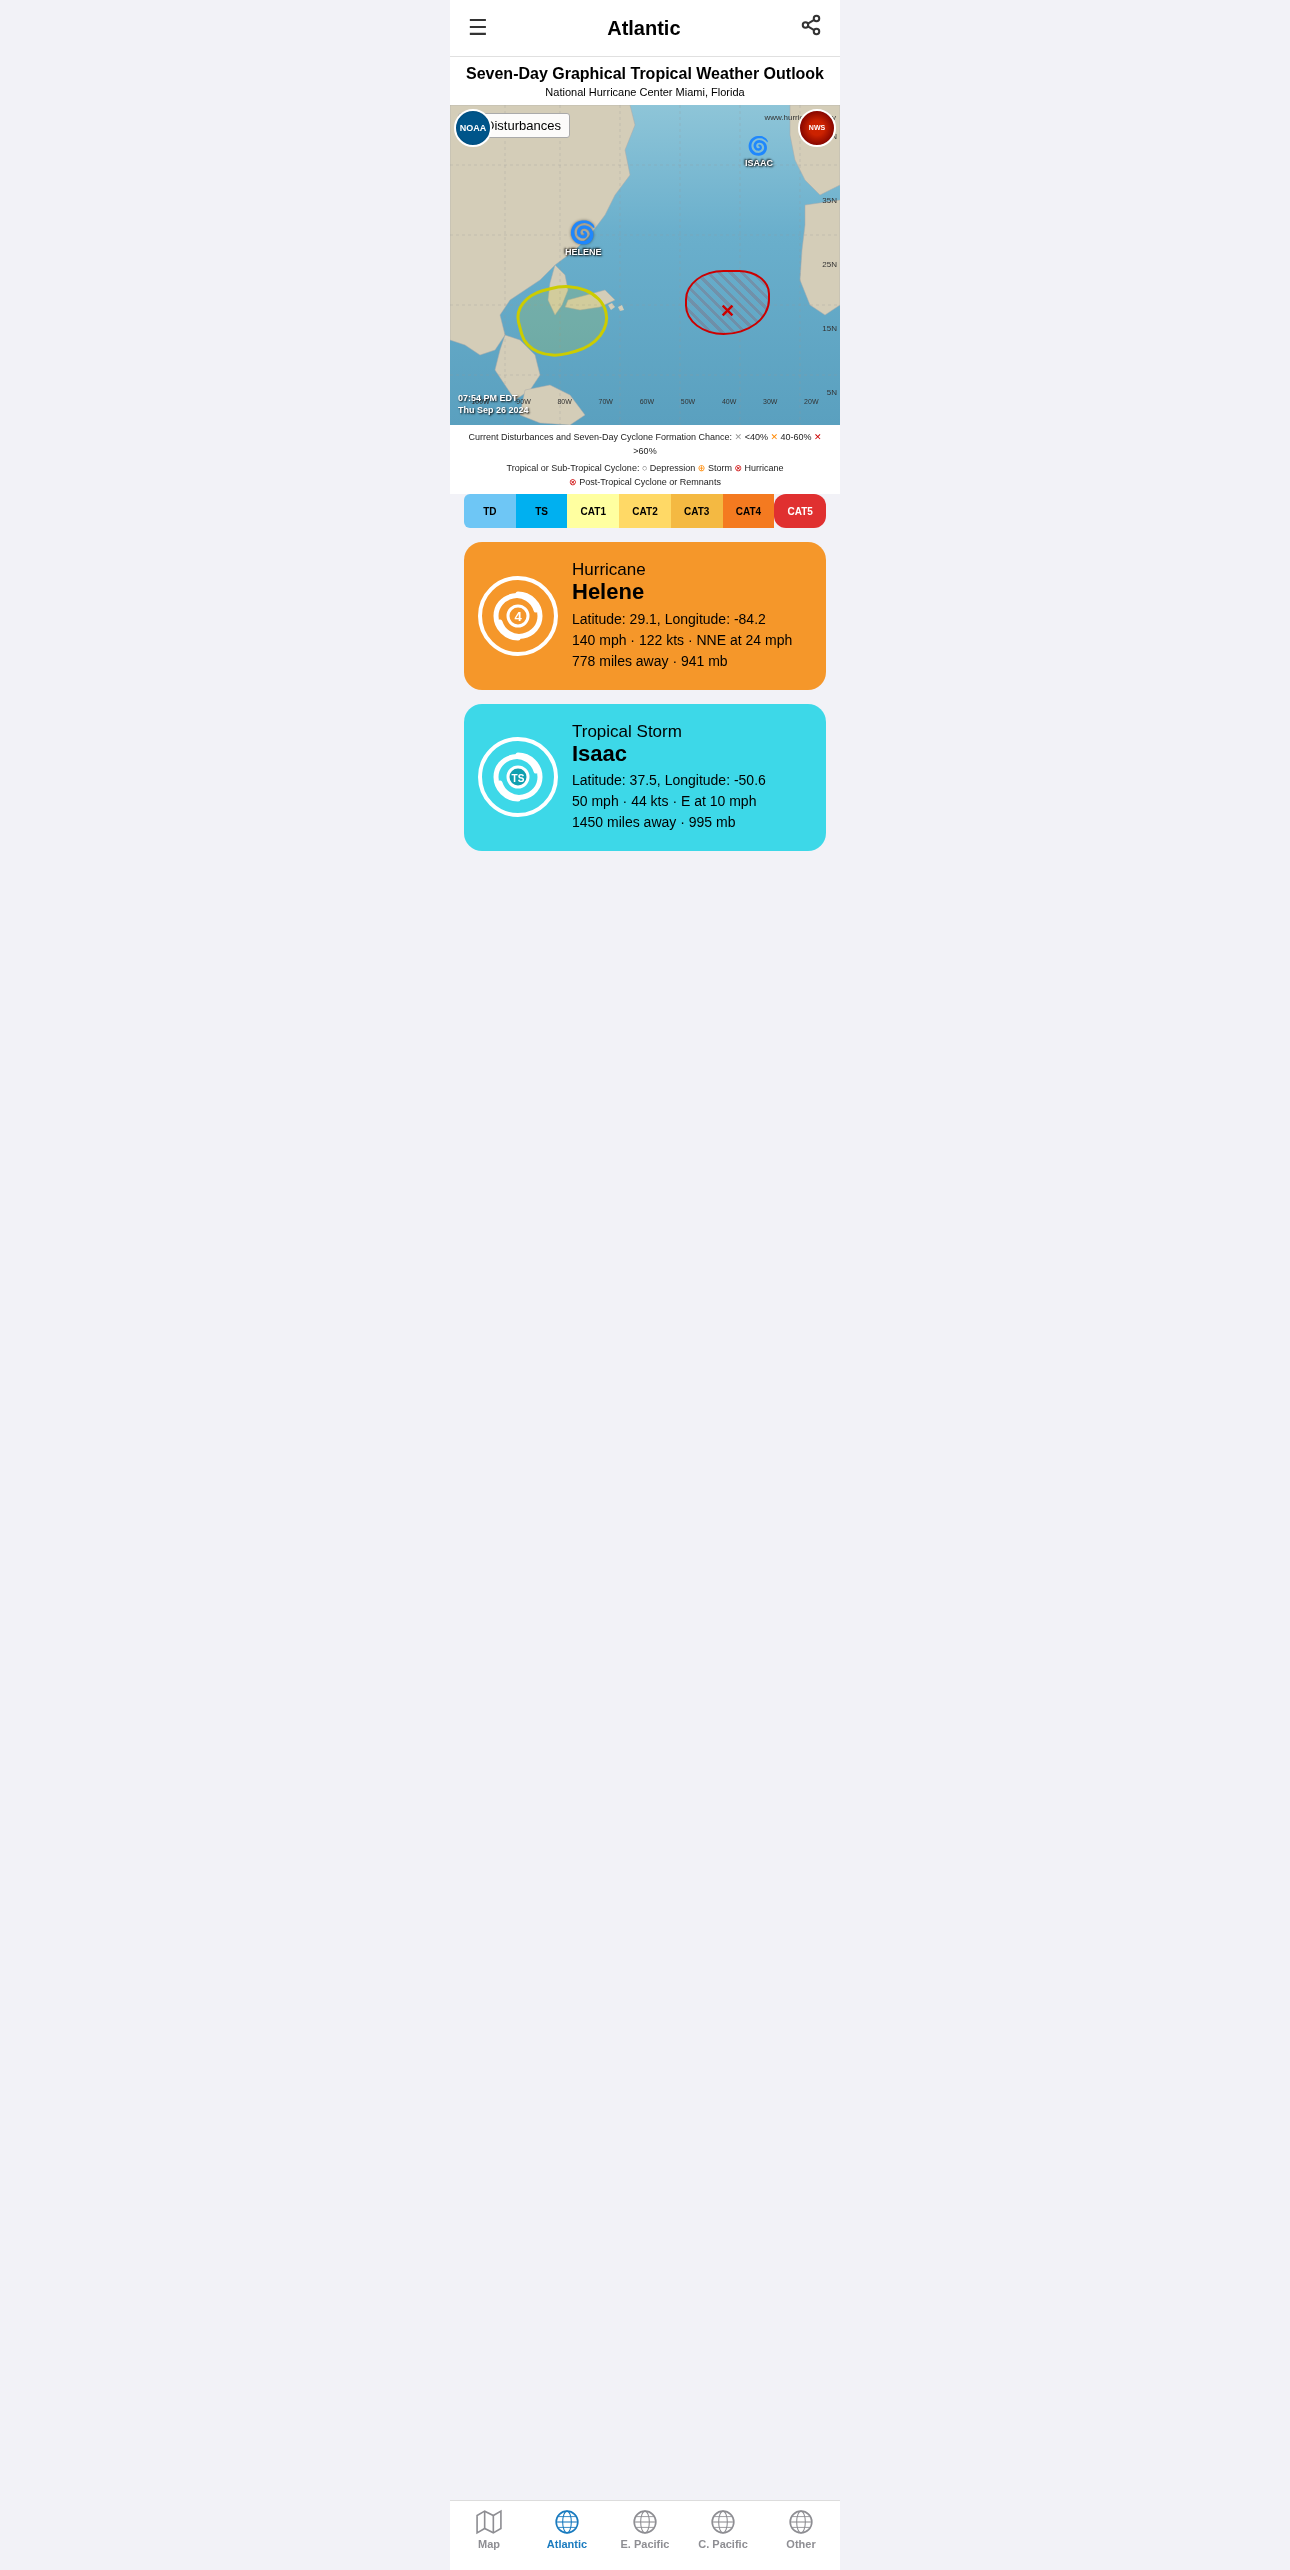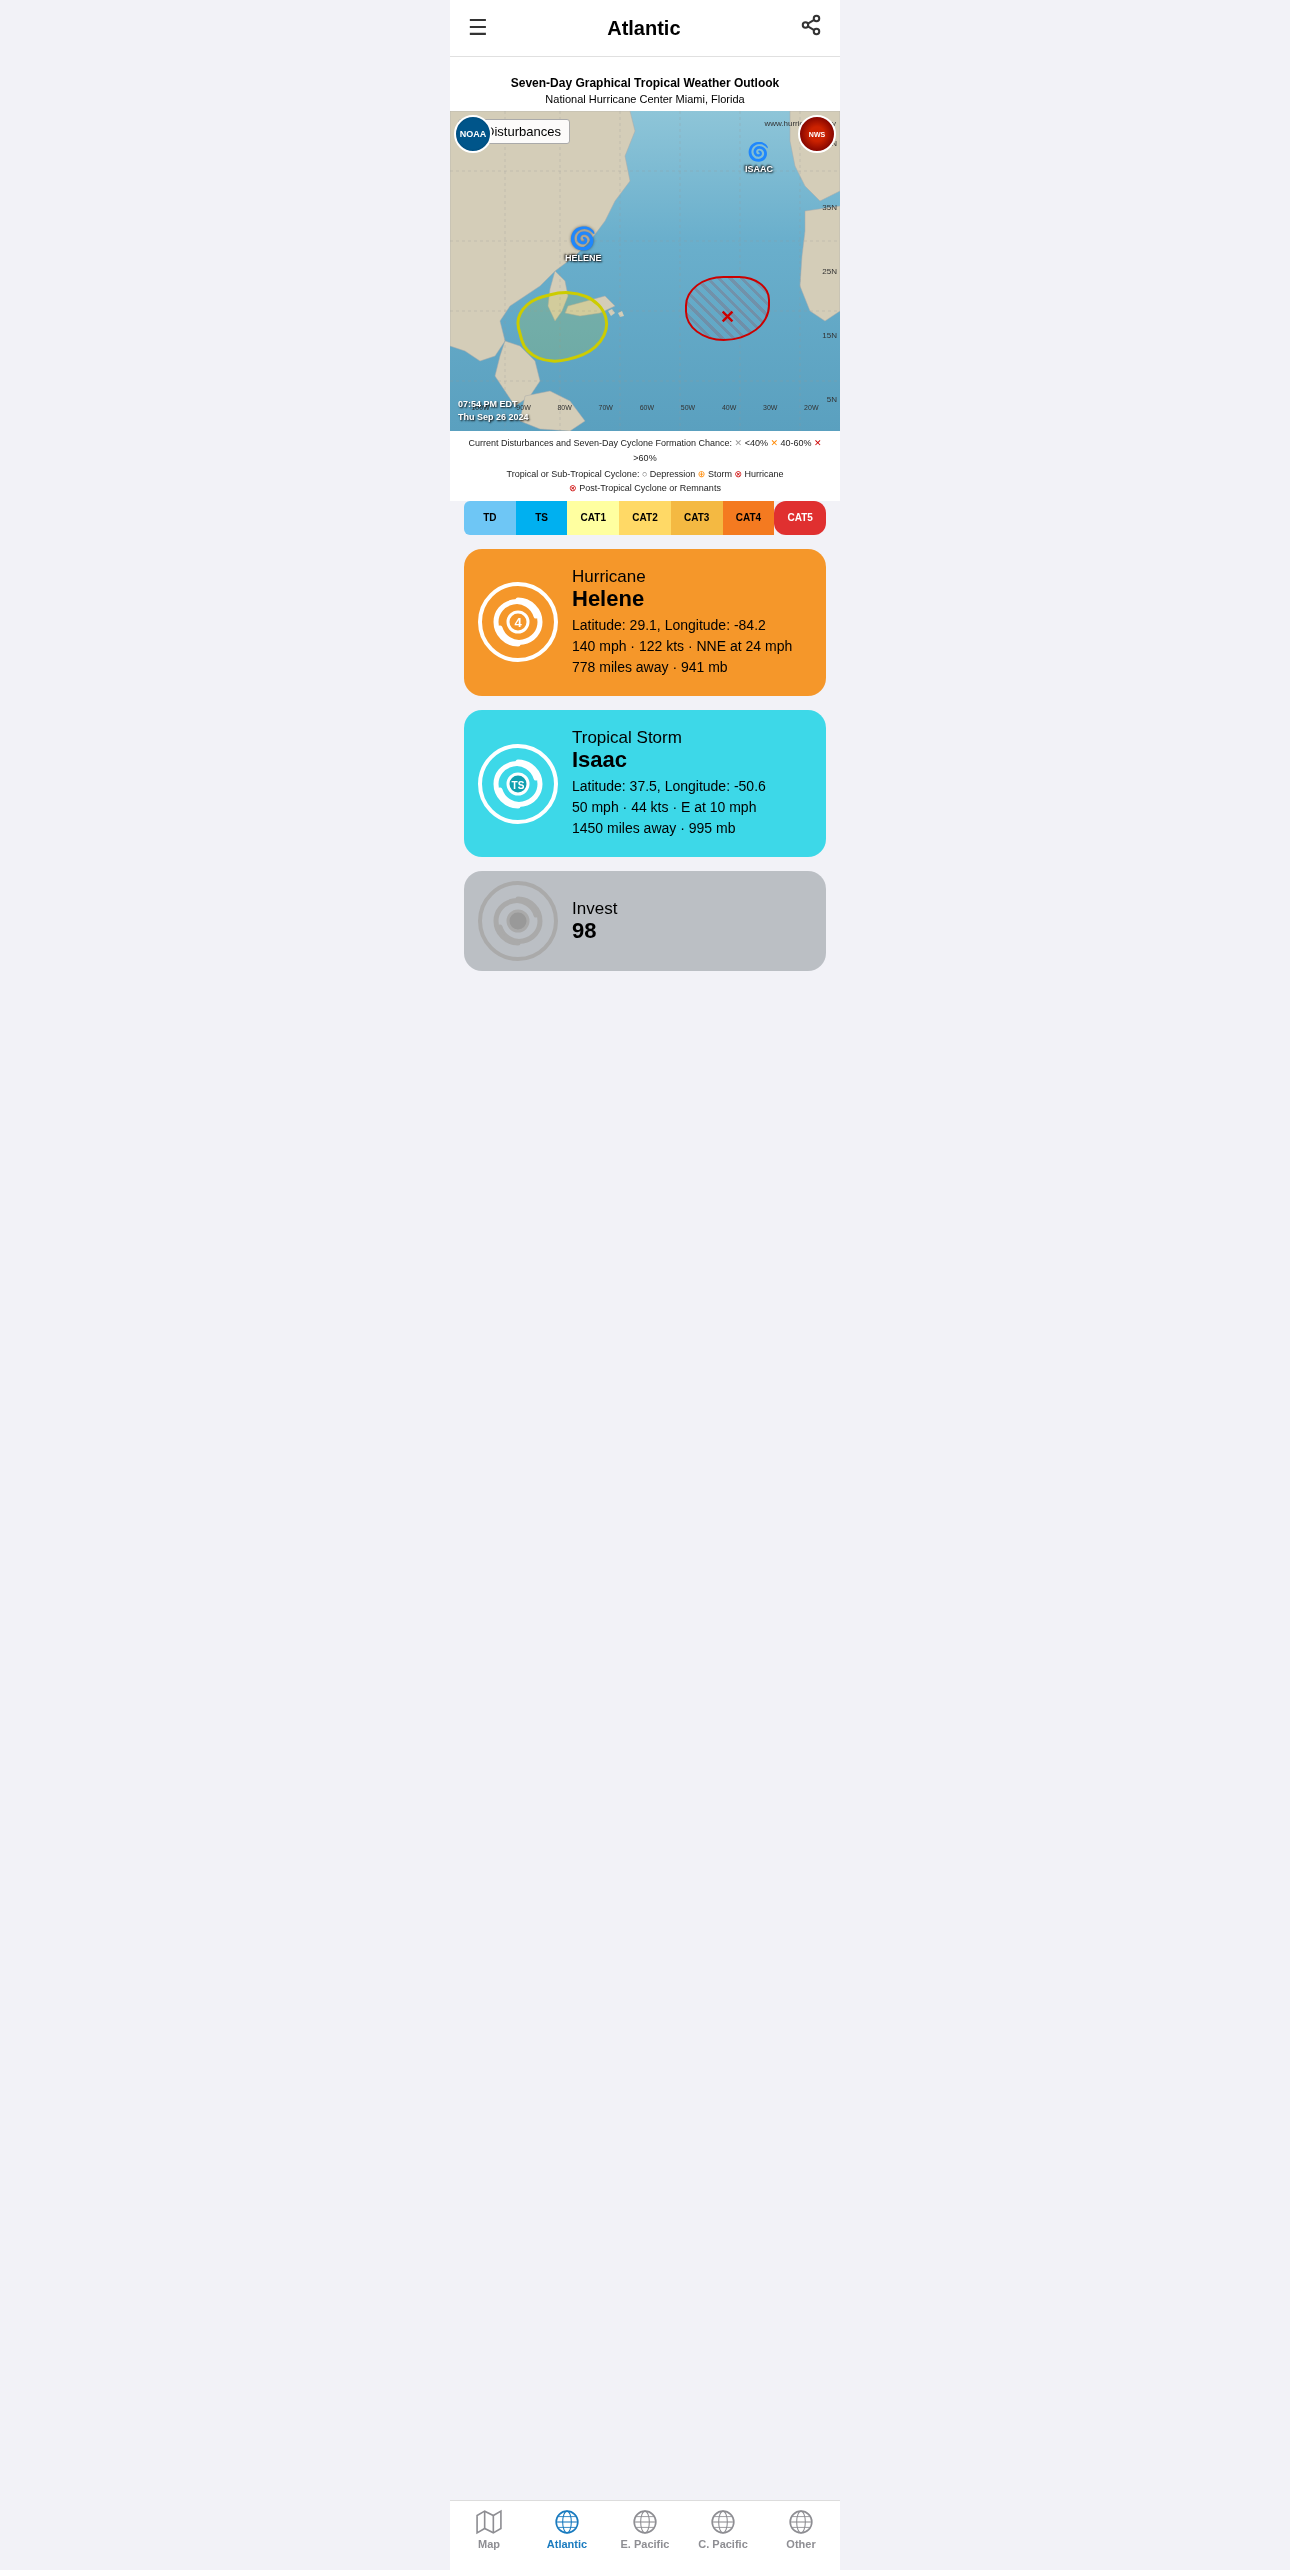--- a/index.html
+++ b/index.html
@@ -40,22 +40,21 @@
     }
     .map-header-bar {
       background: #fff;
       text-align: center;
       padding: 6px 4px 4px;
       font-size: 11px;
       line-height: 1.4;
     }
     .map-header-bar .title-line {
       font-weight: 700;
-      font-size: 12px;
-      margin-top: 12px;
+      font-size: 16px;
     }
     .noaa-logo {
       width: 38px;
       height: 38px;
       background: radial-gradient(circle, #00558a 60%, #003d66 100%);
       border-radius: 50%;
       display: flex;
       align-items: center;
       justify-content: center;
       color: white;
@@ -528,34 +527,20 @@
       <div class="storm-type">Tropical Storm</div>
       <div class="storm-name">Isaac</div>
       <div class="storm-details">
         <div>Latitude: 37.5, Longitude: -50.6</div>
         <div>50 mph · 44 kts · E at 10 mph</div>
         <div>1450 miles away · 995 mb</div>
       </div>
     </div>
   </div>
 
-  <div class="storm-card storm-card-gray" style="height:100px; overflow:hidden;">
-    <div class="storm-card-icon">
-      <svg viewBox="0 0 80 80" xmlns="http://www.w3.org/2000/svg">
-        <circle cx="40" cy="40" r="38" fill="none" stroke="#aaa" stroke-width="4"></circle>
-        <path d="M40,18 C52,18 62,28 62,40 C62,50 55,58 45,60 C35,62 25,56 22,46" fill="none" stroke="#aaa" stroke-width="5" stroke-linecap="round"></path>
-        <path d="M40,62 C28,62 18,52 18,40 C18,30 25,22 35,20 C45,18 55,24 58,34" fill="none" stroke="#aaa" stroke-width="5" stroke-linecap="round"></path>
-        <circle cx="40" cy="40" r="10" fill="#999" stroke="#aaa" stroke-width="3"></circle>
-      </svg>
-    </div>
-    <div class="storm-card-info">
-      <div class="storm-type">Invest</div>
-      <div class="storm-name">98</div>
-    </div>
-  </div>
 </div>
 
 <div class="bottom-nav">
 
   <div class="nav-item">
     <svg width="26" height="26" viewBox="0 0 24 24" fill="none" stroke="#8e8e93" stroke-width="1.5">
       <polygon points="1 6 1 22 8 18 16 22 23 18 23 2 16 6 8 2 1 6"></polygon>
       <line x1="8" y1="2" x2="8" y2="18"></line>
         <line x1="16" y1="6" x2="16" y2="22"></line>
     </svg>

